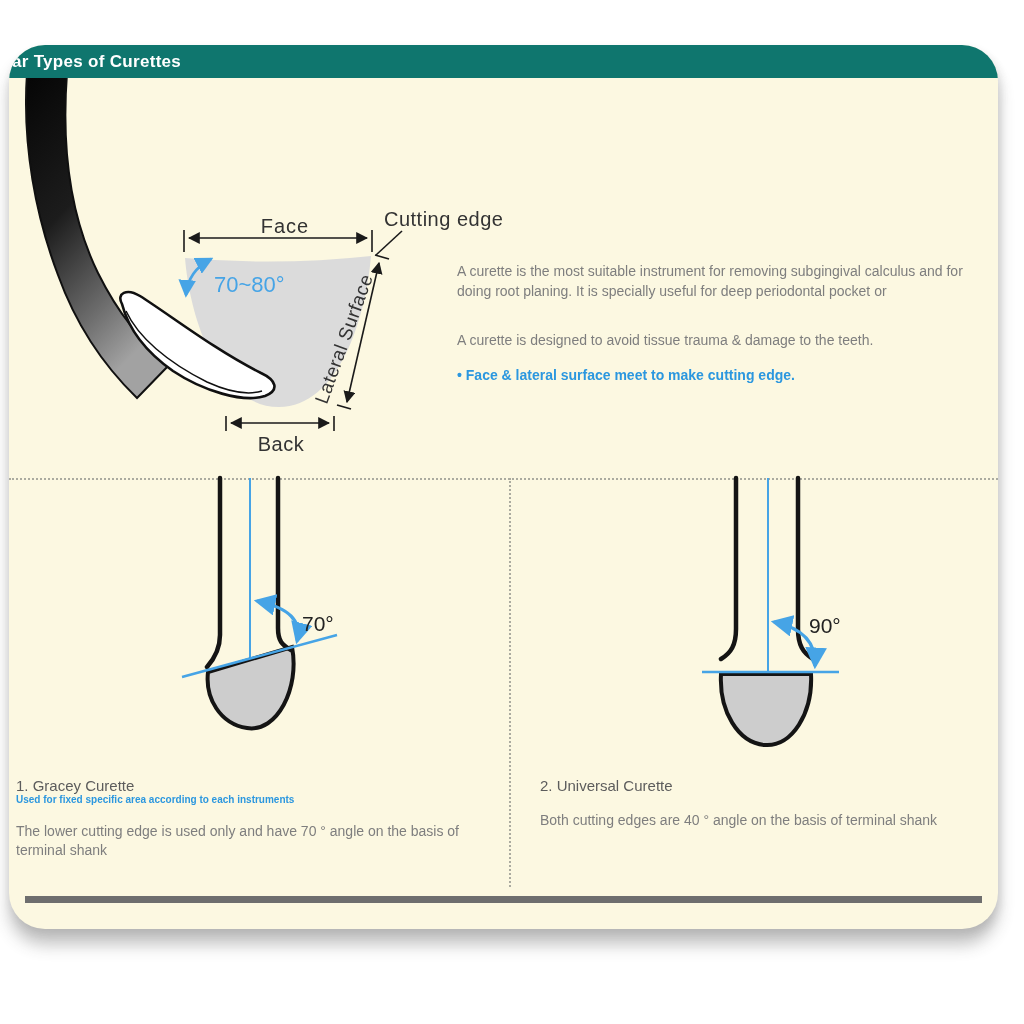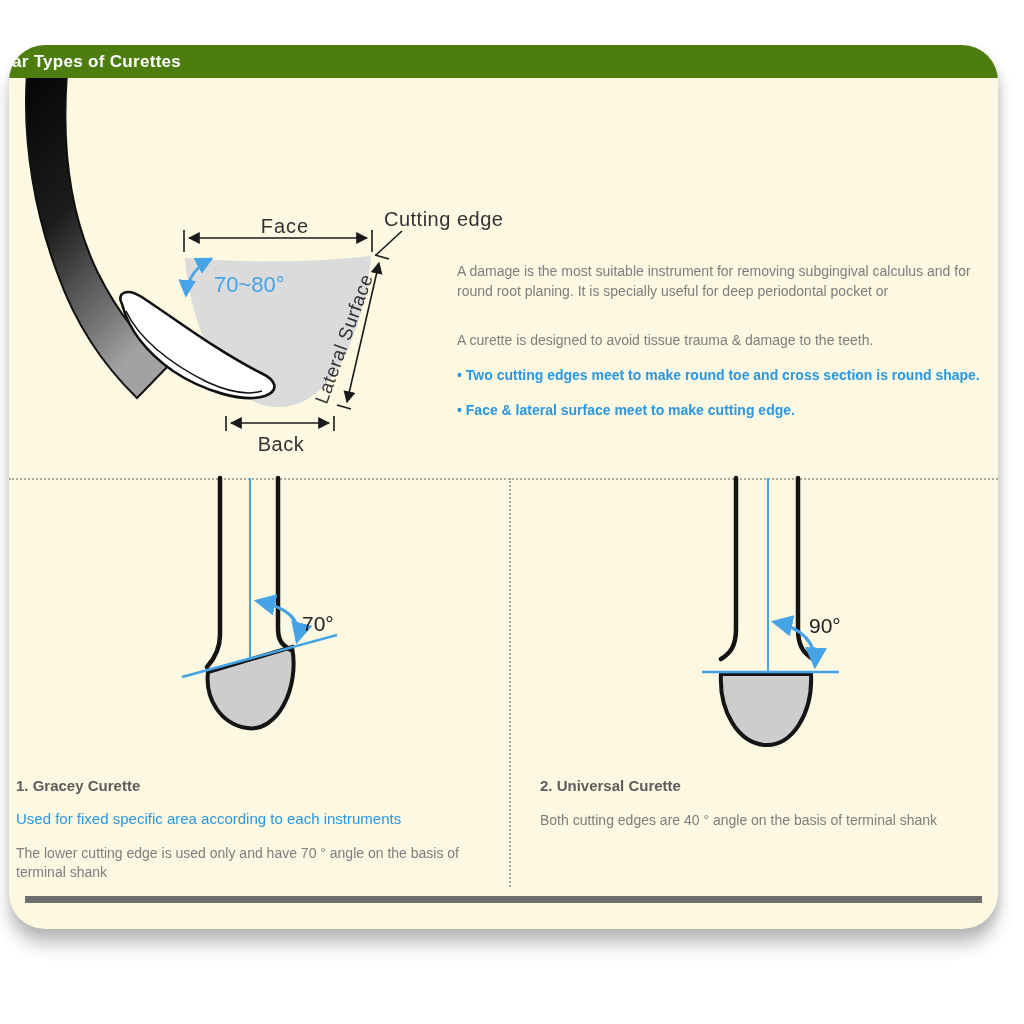--- a/index.html
+++ b/index.html
@@ -11,21 +11,21 @@
   }
   .slide{
     position:absolute;left:9px;top:45px;width:989px;height:884px;
     background:#FCF8E1;
     border-radius:36px;
     box-shadow:0 16px 16px rgba(60,60,60,0.30), 2px 4px 8px rgba(60,60,60,0.12);
     overflow:hidden;
   }
   .header-band{
     position:absolute;left:0;top:0;right:0;height:33px;
-    background:#4d7c0f;
+    background:#0f766e;
     display:flex;align-items:center;
     z-index:5;
   }
   .header-band .title{
     color:#ffffff;font-size:17px;font-weight:bold;letter-spacing:0.3px;
     margin-left:3px;white-space:nowrap;
   }
   .divider-h{
     position:absolute;left:0;right:0;top:433px;height:0;
     border-top:2px dotted #ABABA0;z-index:1;
@@ -42,22 +42,22 @@
   .intro{
     position:absolute;left:448px;top:216px;width:540px;z-index:3;
     color:#7E7E7E;font-size:14px;line-height:20px;
   }
   .intro .line{white-space:nowrap;}
   .intro .para2{margin-top:29px;white-space:nowrap;}
   .intro .bullet{margin-top:15px;white-space:nowrap;font-weight:bold;color:#2B97DF;}
   .col{position:absolute;top:732px;z-index:3;}
   .col-left{left:7px;width:478px;}
   .col-right{left:531px;width:452px;}
-  .col .heading{color:#5C5C5C;font-size:15px;font-weight:700;}
-  .col .subheading{margin-top:16px;color:#2B97DF;font-size:15px;font-weight:normal;}
+  .col .heading{color:#5C5C5C;font-size:15px;font-weight:400;}
+  .col .subheading{color:#2B97DF;font-size:10px;font-weight:bold;}
   .col .body{margin-top:17px;color:#7E7E7E;font-size:14px;line-height:19px;}
 </style>
 </head>
 <body>
 
 <div class="slide">
 
   <div class="divider-h"></div>
   <div class="divider-v"></div>
   <div class="bottom-rule"></div>
@@ -136,24 +136,23 @@
       <path d="M 765,577 Q 808,586 806,621" fill="none" stroke="#46A4E6" stroke-width="3.2" marker-start="url(#mA)" marker-end="url(#mA)"></path>
       <text x="800" y="588" font-size="21" fill="#222">90°</text>
     </g>
   </svg>
 
   <div class="header-band">
     <span class="title">ar Types of Curettes</span>
   </div>
 
   <div class="intro">
-    <div class="line">A damage is the most suitable instrument for removing subgingival calculus and for</div>
-    <div class="line">round root planing. It is specially useful for deep periodontal pocket or</div>
+    <div class="line">A curette is the most suitable instrument for removing subgingival calculus and for</div>
+    <div class="line">doing root planing. It is specially useful for deep periodontal pocket or</div>
     <div class="para2">A curette is designed to avoid tissue trauma &amp; damage to the teeth.</div>
-    <div class="bullet">• Two cutting edges meet to make round toe and cross section is round shape.</div>
     <div class="bullet">• Face &amp; lateral surface meet to make cutting edge.</div>
   </div>
 
   <div class="col col-left">
     <div class="heading">1. Gracey Curette</div>
     <div class="subheading">Used for fixed specific area according to each instruments</div>
     <div class="body">The lower cutting edge is used only and have 70 ° angle on the basis of terminal shank</div>
   </div>
 
   <div class="col col-right">

